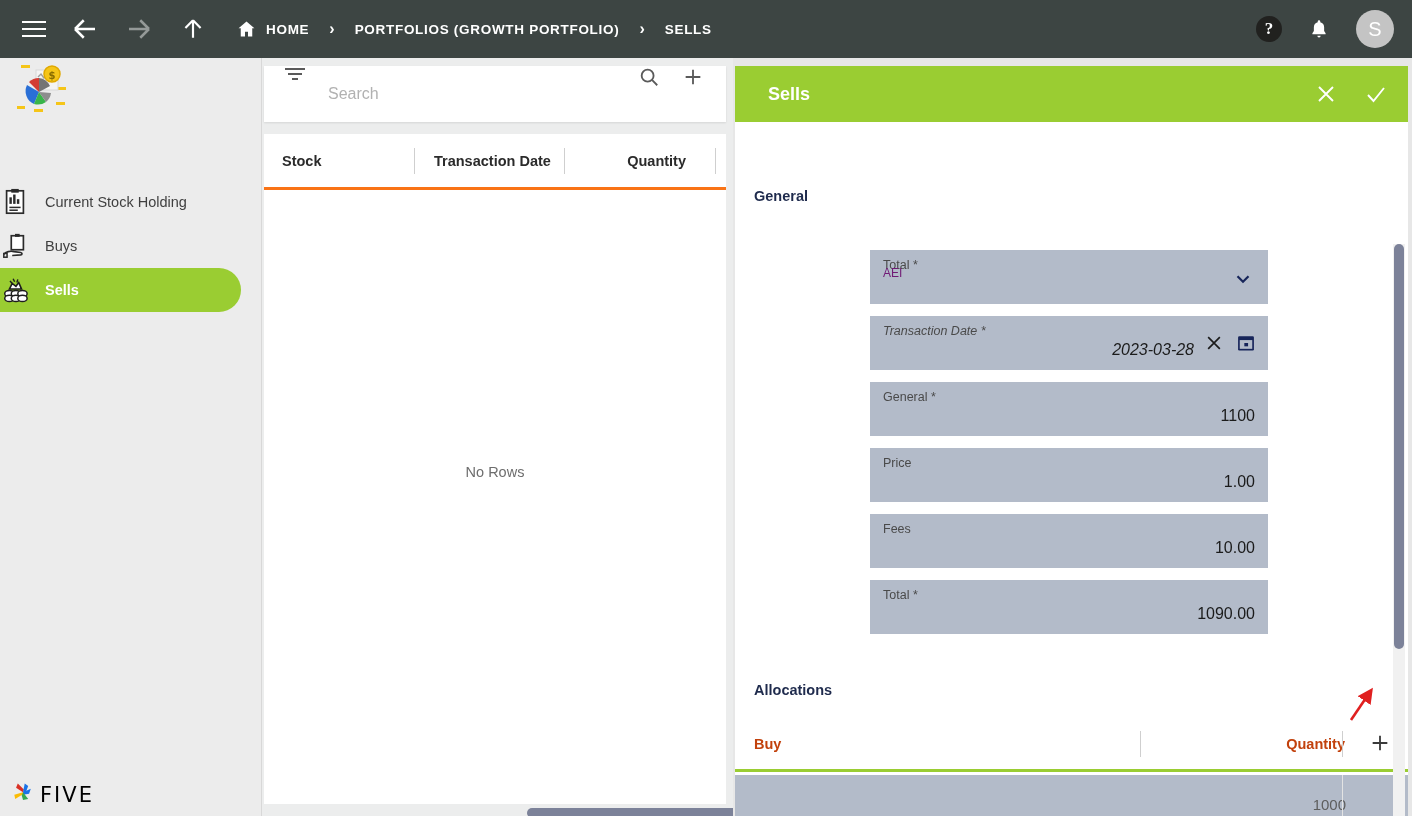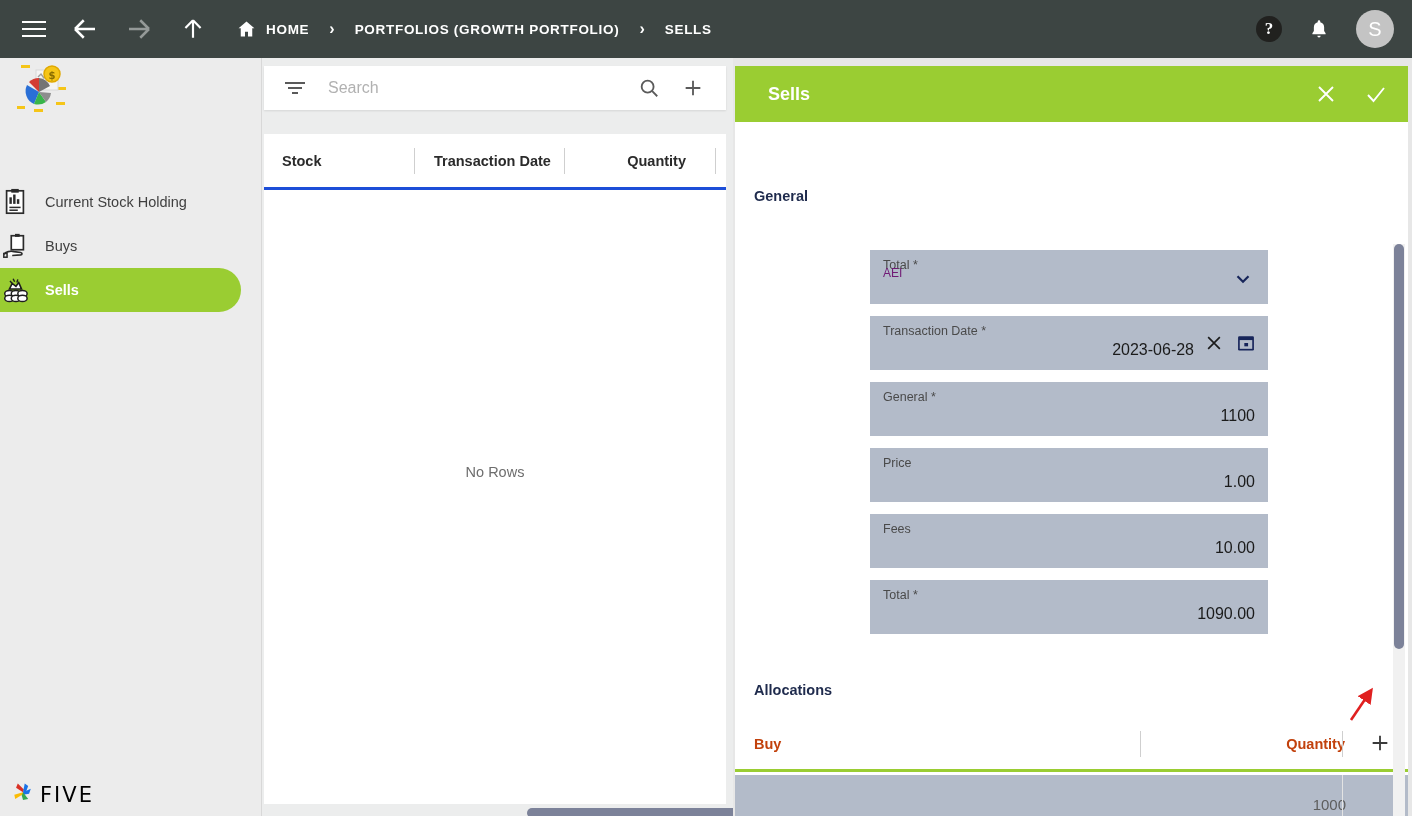--- a/index.html
+++ b/index.html
@@ -65,39 +65,39 @@
 
   .five-logo { position: absolute; bottom: 6px; left: 10px;
                display: flex; align-items: center; gap: 4px; }
   .five-text { font-size: 21px; letter-spacing: 2px; color: #000000;
                font-family: "DejaVu Sans", sans-serif; }
 
   
   .listpane { position: absolute; top: 58px; left: 262px; width: 471px; height: 758px;
               background: #eceded; }
   .searchbar {
-    position: absolute; top: 8px; left: 2px; width: 462px; height: 44px;
-    background: #ffffff; display: flex; align-items: center;
+    position: absolute; top: 8px; left: 2px; width: 462px; height: 56px;
+    background: #ffffff; display: flex; 
     box-shadow: 0 1px 2px rgba(0,0,0,.10);
   }
   .filter-ico { width: 22px; height: 16px; margin-left: 20px; cursor:pointer; }
   .search-input {
     flex: 1; border: none; outline: none; background: transparent;
     font-size: 16px; color: #3f3f3f; margin-left: 22px;
     font-family: "Liberation Sans", sans-serif;
   }
   .search-input::placeholder { color: #b1b1b1; }
   .search-ico { width: 22px; height: 22px; margin-right: 22px; cursor:pointer; }
   .plus-ico { width: 22px; height: 22px; margin-right: 22px; cursor:pointer; }
 
   .grid {
     position: absolute; top: 76px; left: 2px; width: 462px; height: 670px;
     background: #ffffff;
   }
-  .grid-head { position: relative; height: 56px; border-bottom: 3px solid #1d4ed8; }
+  .grid-head { position: relative; height: 56px; border-bottom: 3px solid #f97316; }
   .gh-cell { position: absolute; top: 0; height: 53px; display: flex;
              align-items: center; font-size: 14.5px; font-weight: 700; color: #2b2b2b; }
   .gh-div { position: absolute; top: 14px; width: 1px; height: 26px; background: #cfcfcf; }
   .no-rows { position: absolute; top: 330px; left: 0; width: 462px;
              text-align: center; font-size: 14.5px; color: #6d6d6d; }
 
   .hscroll-track { position: absolute; top: 748px; left: 262px; width: 471px; height: 14px;
                    background: #eceded; }
   .hscroll-thumb { position: absolute; top: 750px; left: 265px; width: 350px; height: 10px;
                    background: #7c8299; border-radius: 5px; cursor: pointer; }
@@ -350,23 +350,23 @@
       <div class="field" style="top:128px;">
         <span class="field-label">Total *</span>
         <span class="field-val-left">AEI</span>
         <span class="chev">
           <svg viewBox="0 0 24 24" width="22" height="22" stroke="#17255a" stroke-width="2.4" fill="none">
             <path d="M6 9l6 6 6-6"></path>
           </svg>
         </span>
       </div>
 
-      <div class="field" style="top:194px;">
+      <div class="field" style="top:194px;font-style:italic;">
         <span class="field-label">Transaction Date *</span>
-        <span class="field-val-date">2023-06-28</span>
+        <span class="field-val-date">2023-03-28</span>
         <span class="clear-x">
           <svg viewBox="0 0 24 24" width="20" height="20" stroke="#1b1b1b" stroke-width="2" fill="none">
             <path d="M5 5l14 14M19 5L5 19"></path>
           </svg>
         </span>
         <span class="cal-ico">
           <svg viewBox="0 0 24 24" width="20" height="20" fill="#17255a">
             <rect x="2.5" y="4" width="19" height="17" rx="1.5"></rect>
             <rect x="4.5" y="8.5" width="15" height="10.5" fill="#b3bbc9"></rect>
             <rect x="10" y="12" width="4.5" height="4" fill="#17255a"></rect>

